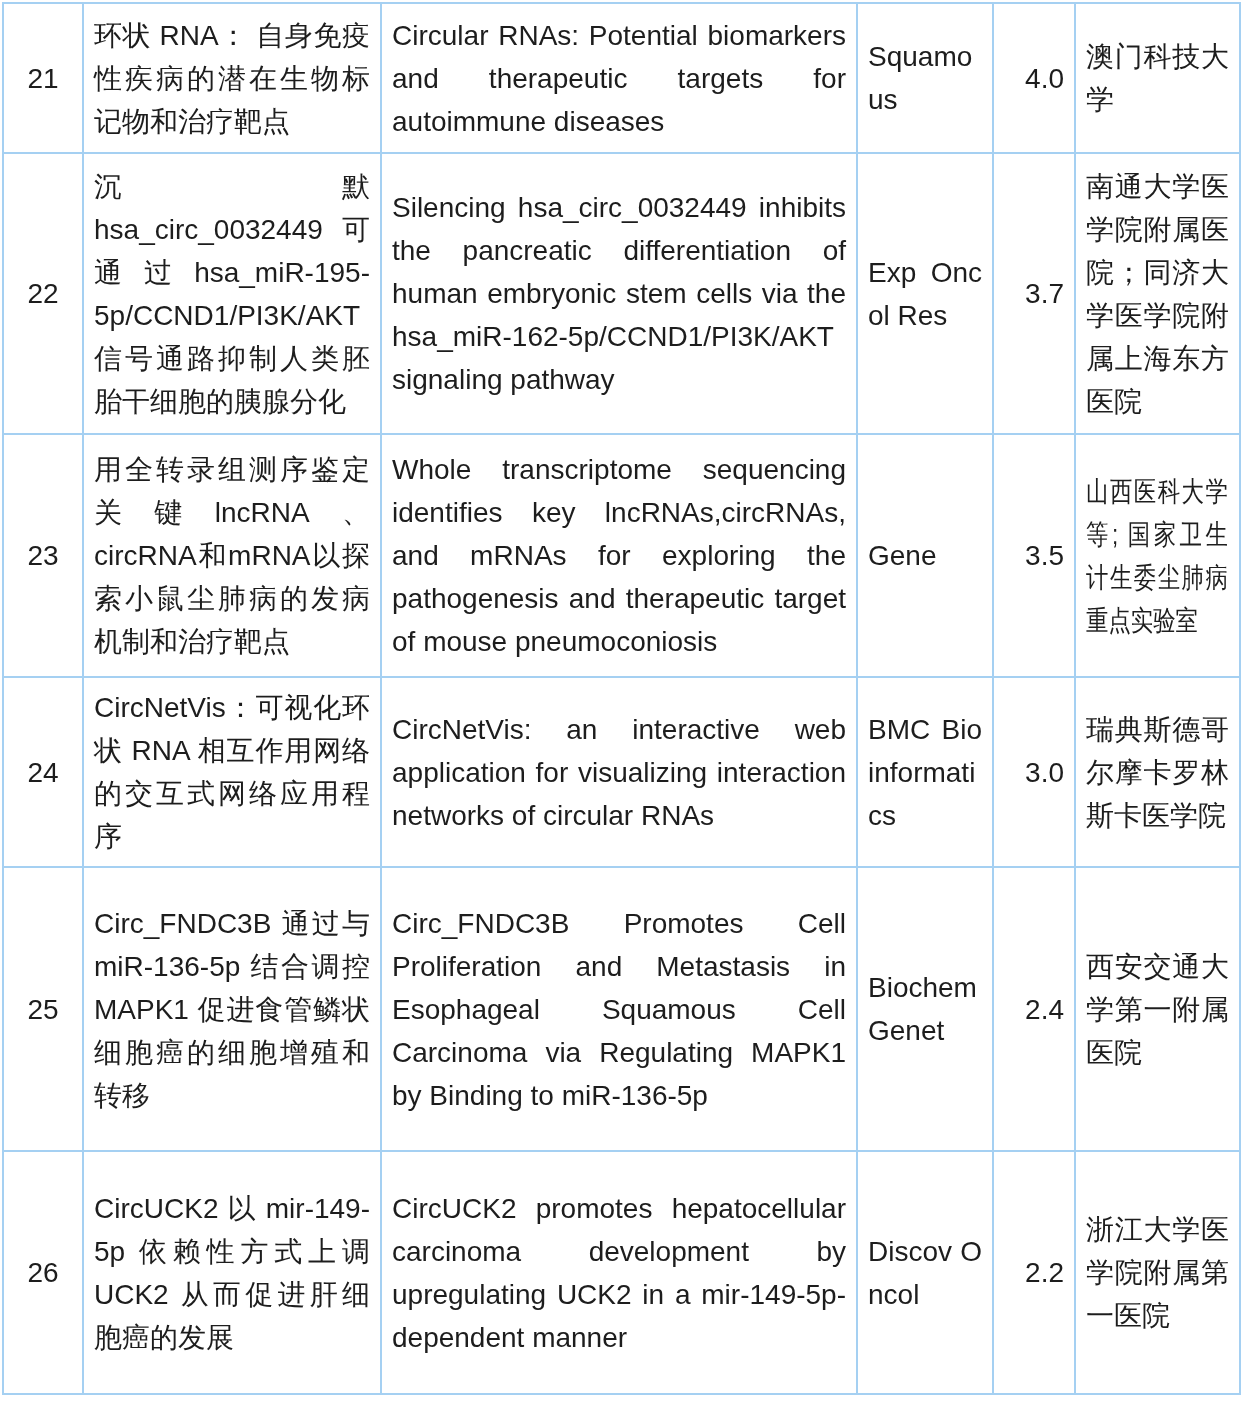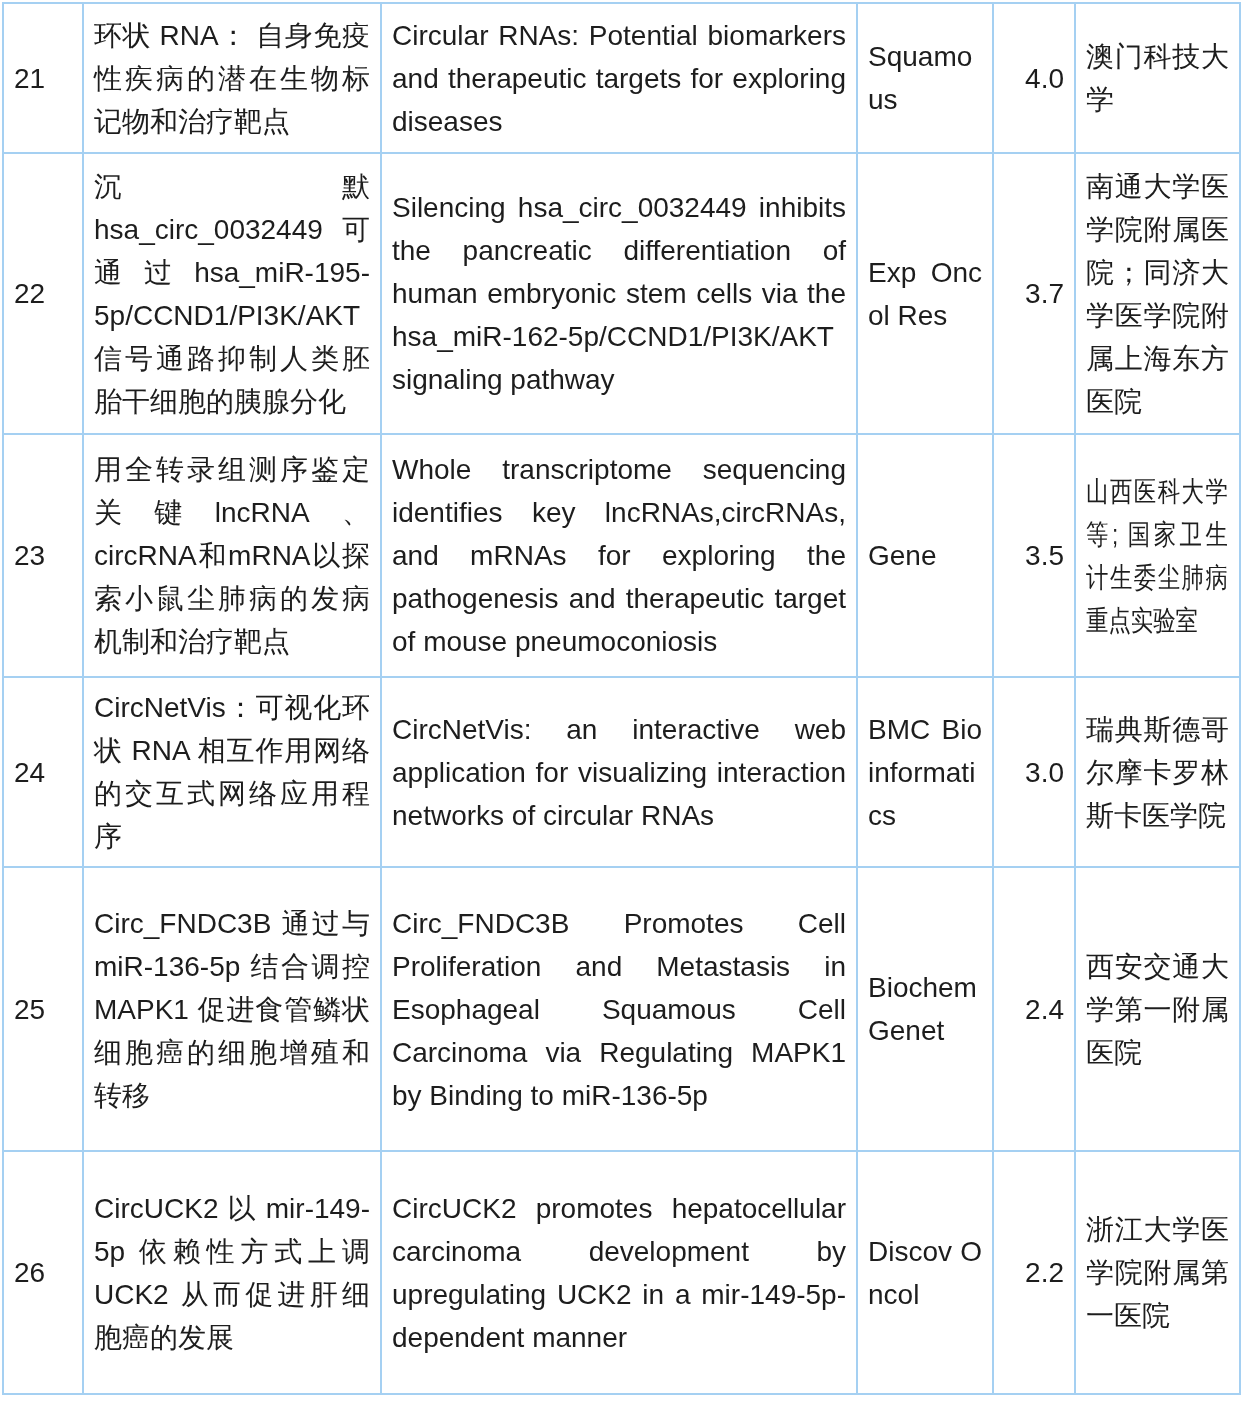--- a/index.html
+++ b/index.html
@@ -31,21 +31,21 @@
     overflow: hidden;
     word-wrap: break-word;
   }
   col.c-num  { width: 80px;  }
   col.c-zh   { width: 298px; }
   col.c-en   { width: 476px; }
   col.c-jrn  { width: 136px; }
   col.c-if   { width: 82px;  }
   col.c-inst { width: 165px; }
 
-  td.num  { text-align: left; padding: 4px 2px; }
+  td.num  { text-align: center; padding: 4px 2px; }
   td.zh   { text-align: justify; padding: 8px 12px 8px 14px; }
   td.en   { text-align: justify; padding: 8px 8px 8px 12px; }
   td.jrn  { text-align: justify; word-break: break-all; padding: 8px 6px 8px 12px; }
   td.if   { text-align: right; padding: 4px 2px; }
   td.inst { text-align: justify; padding: 8px 8px 8px 12px; border-radius: 20px; }
 
   
   tr.r21 { height: 150px; }
   tr.r22 { height: 281px; }
   tr.r23 { height: 243px; }
@@ -72,21 +72,21 @@
         <col class="c-zh">
         <col class="c-en">
         <col class="c-jrn">
         <col class="c-if">
         <col class="c-inst">
     </colgroup>
     <tbody>
       <tr class="r21">
         <td class="num">21</td>
         <td class="zh">环状 RNA： 自身免疫性疾病的潜在生物标记物和治疗靶点</td>
-        <td class="en">Circular RNAs: Potential biomarkers and therapeutic targets for exploring diseases</td>
+        <td class="en">Circular RNAs: Potential biomarkers and therapeutic targets for autoimmune diseases</td>
         <td class="jrn">Squamous</td>
         <td class="if">4.0</td>
         <td class="inst">澳门科技大学</td>
       </tr>
       <tr class="r22">
         <td class="num">22</td>
         <td class="zh">沉默hsa_circ_0032449可通过hsa_miR-195-5p/CCND1/PI3K/AKT信号通路抑制人类胚胎干细胞的胰腺分化</td>
         <td class="en">Silencing hsa_circ_0032449 inhibits the pancreatic differentiation of human embryonic stem cells via the hsa_miR-162-5p/CCND1/PI3K/AKT signaling pathway</td>
         <td class="jrn">Exp Oncol Res</td>
         <td class="if">3.7</td>

